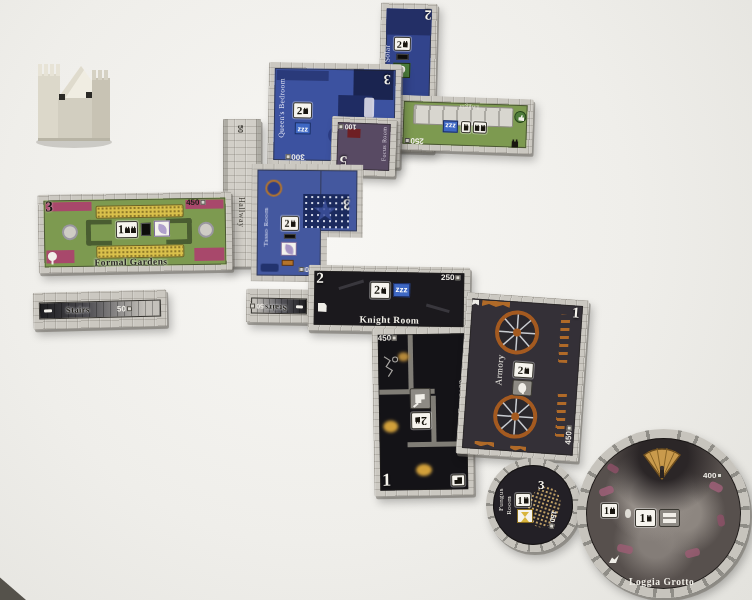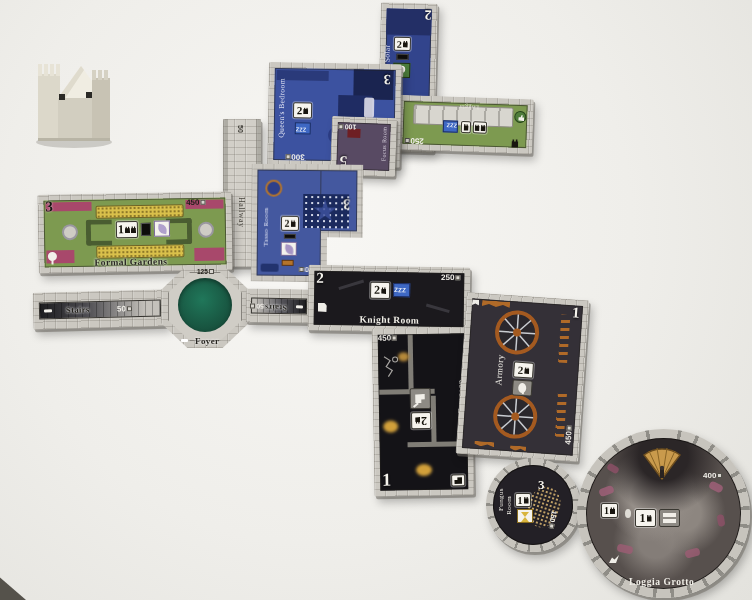--- a/index.html
+++ b/index.html
@@ -16,21 +16,21 @@
 .flip{transform:rotate(180deg)}
 .name{color:#efede6;font-size:9px;letter-spacing:.4px;white-space:nowrap}
 .dk{color:#26241f;text-shadow:0 0 2px rgba(255,255,255,.9),0 0 3px rgba(255,255,255,.7)}
 .val{position:absolute;font-family:"Liberation Sans",sans-serif;font-weight:bold;font-size:8px;color:#f0eee8;display:flex;align-items:center;gap:1px;white-space:nowrap}
 .val.dkv{color:#1f1d18}
 .coin{width:5px;height:5px;background:#d8d5cf;border:1px solid #52504a;display:inline-block}
 .badge{position:absolute;font-weight:bold;color:#f5f3ed;font-size:16px;line-height:1;text-shadow:0 1px 2px rgba(0,0,0,.9)}
 .badge.dkb{color:#171611;text-shadow:0 0 2px rgba(255,255,255,.8)}
 .door{position:absolute;background:#f6f4ee;border:1px solid #38362f;border-radius:2px;display:flex;align-items:center;justify-content:center;gap:1px;color:#131109;font-weight:bold;box-shadow:0 0 0 1px rgba(255,255,255,.35)}
 .fig{width:5px;height:7px;background:#18150f;clip-path:polygon(0 100%,0 30%,15% 30%,15% 8%,38% 8%,38% 30%,62% 30%,62% 8%,85% 8%,85% 30%,100% 30%,100% 100%)}
-.zzz{position:absolute;background:#3e68c4;border:1px solid #1c2c60;color:#fff;font-weight:normal;font-family:"Liberation Sans",sans-serif;display:flex;align-items:center;line-height:1}
+.zzz{position:absolute;background:#3e68c4;border:1px solid #1c2c60;color:#fff;font-weight:bold;font-family:"Liberation Sans",sans-serif;display:flex;align-items:center;justify-content:center;line-height:1}
 .dash{position:absolute;width:8px;height:3px;background:#f2f0ea;border-radius:1px}
 .graysq{position:absolute;background:#8d8a84;border:1px solid #3a3832;border-radius:2px;display:flex;align-items:center;justify-content:center}
 .ring{border-radius:50%;box-shadow:2px 3px 0 rgba(108,104,96,.5),4px 6px 10px rgba(0,0,0,.28)}
 </style>
 </head>
 <body>
 
 <div class="stage">
 
   <div class="t" style="left:0;top:572;width:26px;height:28px;left:0;top:572px;background:#55524b;clip-path:polygon(0 20%,100% 100%,0 100%)"></div>
@@ -197,30 +197,20 @@
   <div class="t tile stone" style="left:33px;top:291px;width:134px;height:37px;transform:rotate(-1.5deg)">
     <div class="t" style="left:6px;top:10px;right:6px;bottom:10px;background:linear-gradient(90deg,#1d1d20 0%,#4b4a4f 38%,#c4c1bb 88%);background-image:repeating-linear-gradient(90deg,rgba(0,0,0,.28) 0 1px,transparent 1px 7px),linear-gradient(90deg,#1d1d20 0%,#4b4a4f 38%,#c4c1bb 88%);border:1px solid #35332f"></div>
     <div class="dash" style="left:11px;top:17px"></div>
     <span class="name dk" style="position:absolute;left:33px;top:13px;font-size:8.5px;font-weight:bold">Stairs</span>
     <span class="val" style="left:84px;top:14px;color:#efede7">
         <span>50</span>
         <span class="coin"></span>
       </span>
   </div>
 
-  <div class="t stone" style="left:161px;top:265px;width:88px;height:83px;clip-path:polygon(30% 0,70% 0,100% 30%,100% 70%,70% 100%,30% 100%,0 70%,0 30%);filter:drop-shadow(3px 4px 5px rgba(0,0,0,.3))">
-    <div class="t" style="left:7px;top:7px;right:7px;bottom:7px;clip-path:polygon(30% 0,70% 0,100% 30%,100% 70%,70% 100%,30% 100%,0 70%,0 30%);box-shadow:inset 0 0 0 1px rgba(60,58,52,.5);background:#d0cdc6"></div>
-    <div class="t" style="left:17px;top:13px;width:54px;height:54px;border-radius:50%;background:radial-gradient(circle at 45% 40%,#20775a,#174f3c 75%,#123d2f);box-shadow:inset 0 2px 4px rgba(0,0,0,.4)"></div>
-    <span class="val dkv" style="left:36px;top:3px;font-size:6.5px">
-        <span>125</span>
-        <span class="coin"></span>
-      </span>
-    <div class="dash" style="left:20px;bottom:6px;width:7px;background:#fff"></div>
-    <span class="name dk" style="position:absolute;left:34px;bottom:2px;font-size:9px;font-weight:bold">Foyer</span>
-  </div>
 
   <div class="t tile stone" style="left:246px;top:289px;width:66px;height:34px;transform:rotate(1deg)">
     <div class="flip" style="position:absolute;inset:0">
       <div class="t" style="left:5px;top:9px;right:5px;bottom:9px;background-image:repeating-linear-gradient(90deg,rgba(0,0,0,.28) 0 1px,transparent 1px 6px),linear-gradient(90deg,#1d1d20 0%,#55545a 45%,#c4c1bb 95%);border:1px solid #35332f"></div>
       <div class="dash" style="left:9px;top:15px;width:7px"></div>
       <span class="name dk" style="position:absolute;left:25px;top:11px;font-size:8px;font-weight:bold">Stairs</span>
       <span class="val" style="left:48px;top:13px;font-size:7px">
           <span>50</span>
           <span class="coin"></span>
         </span>

